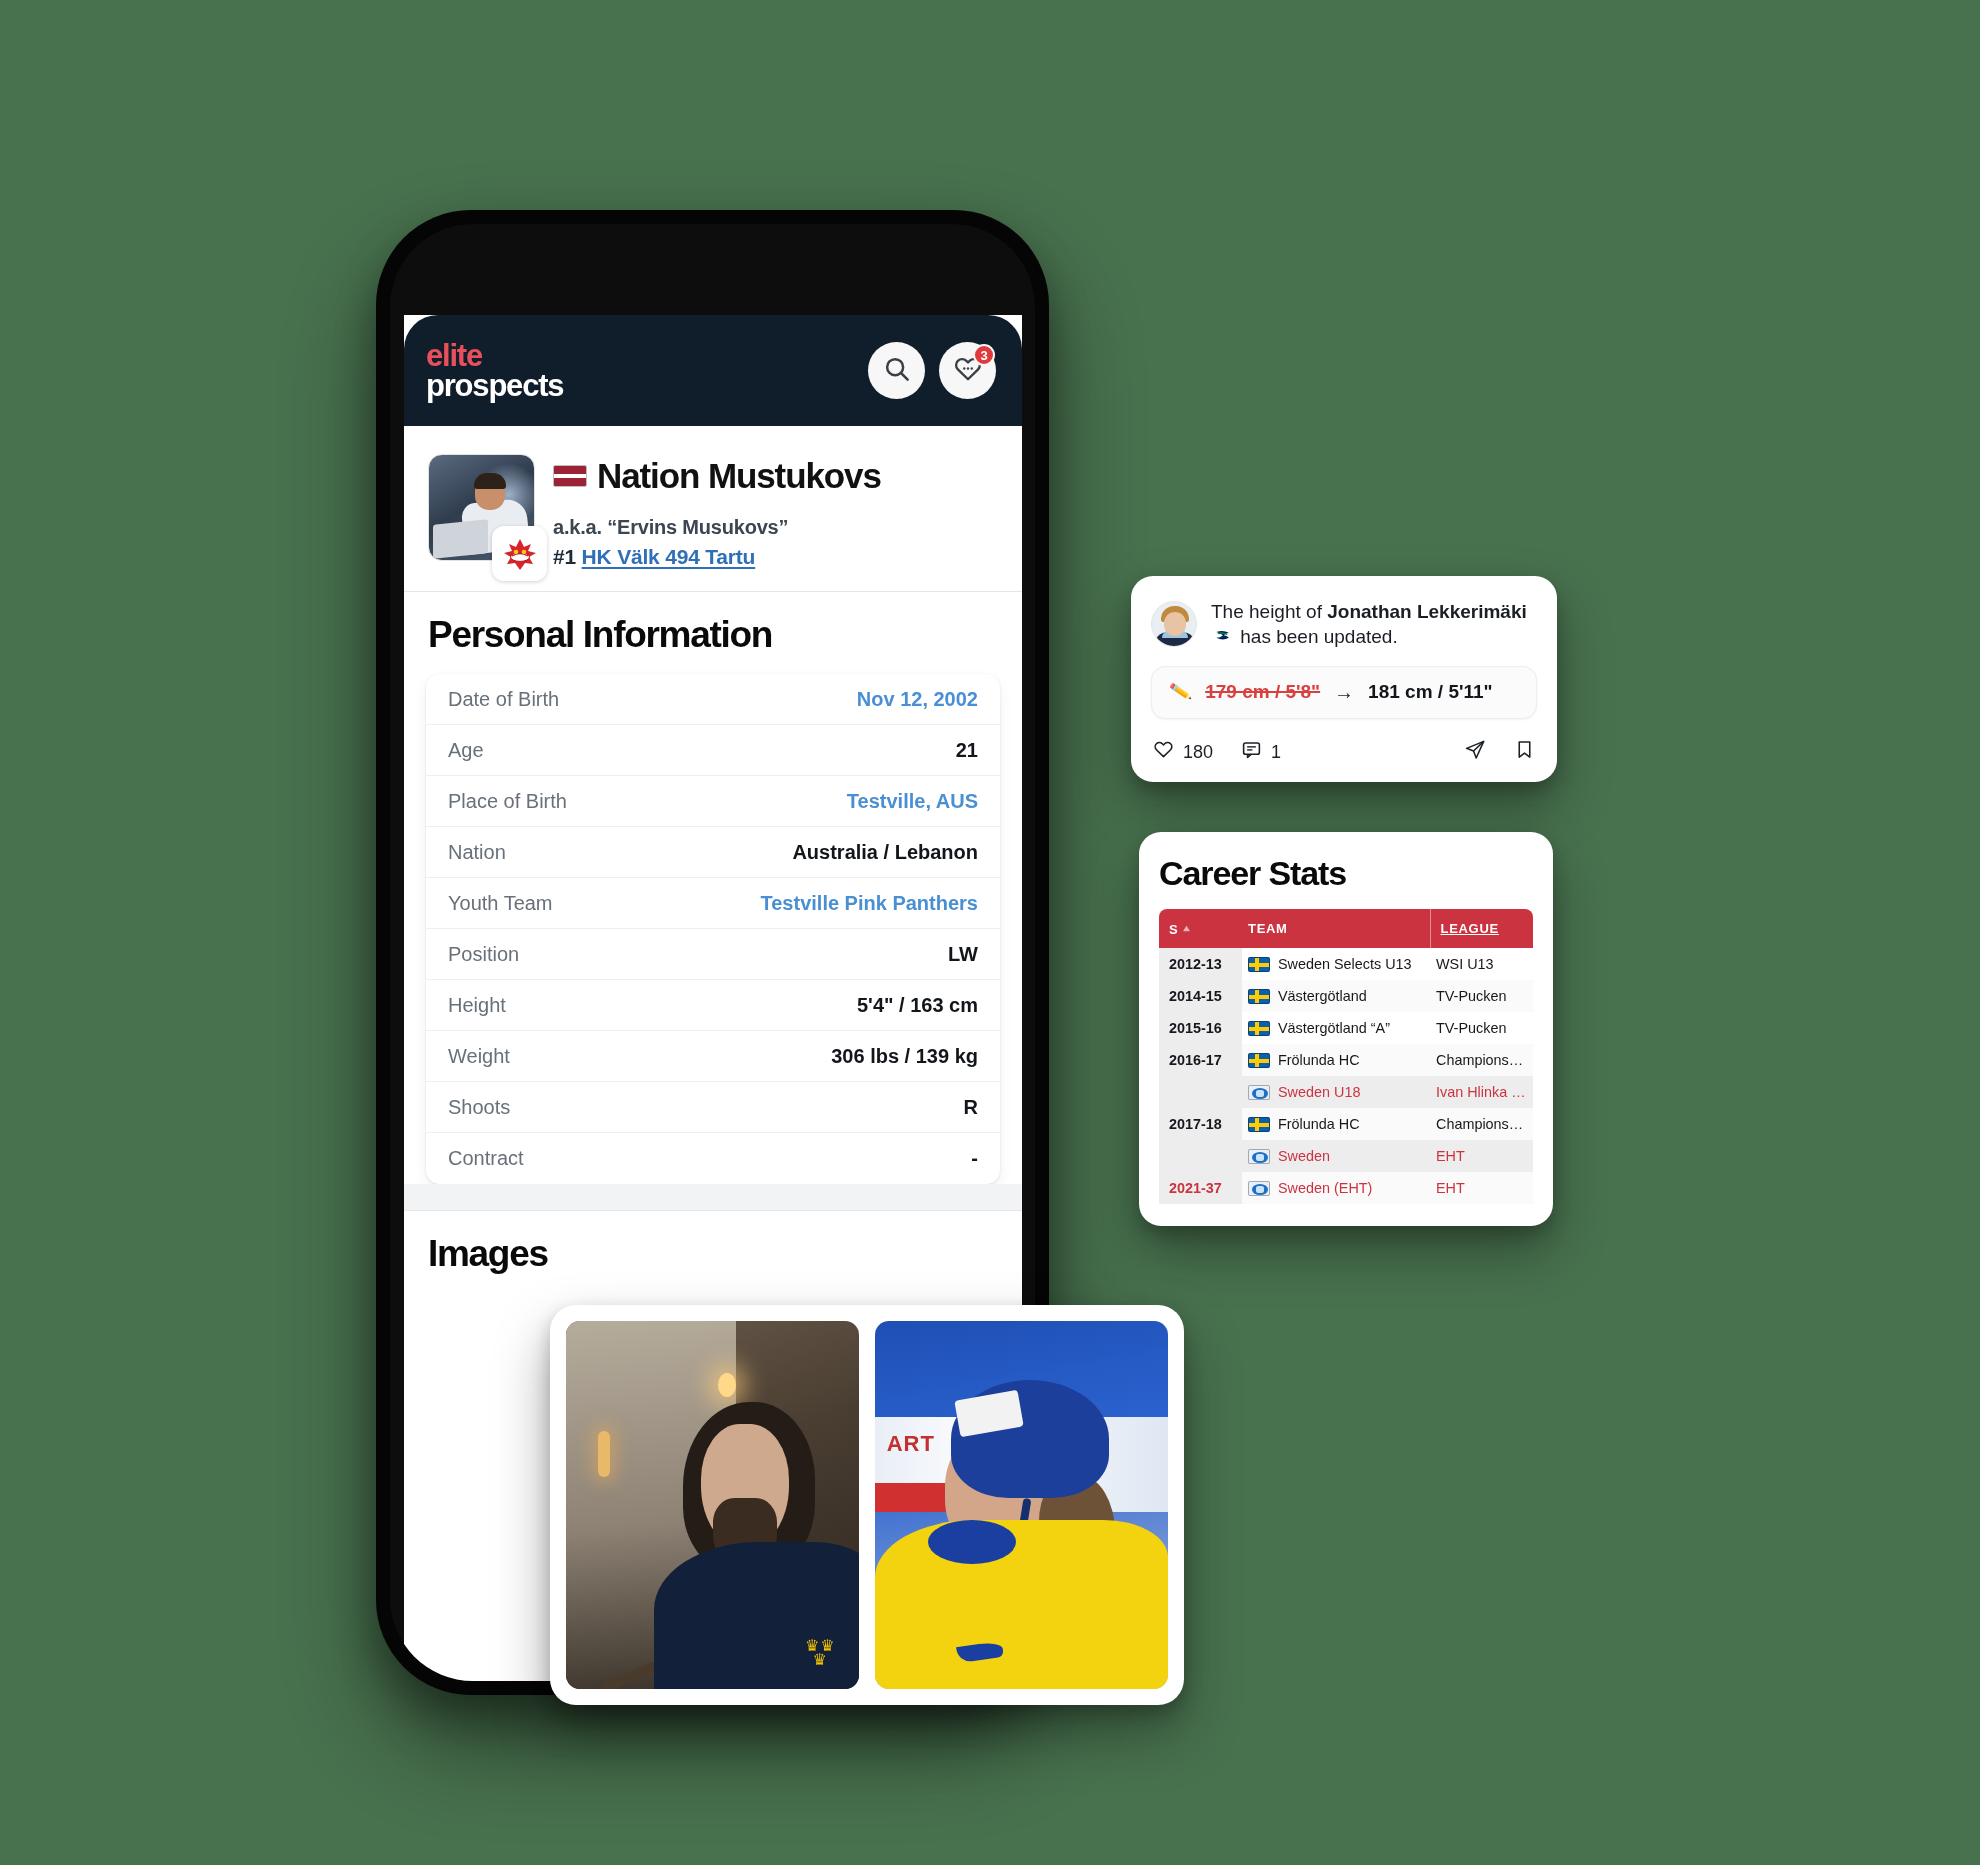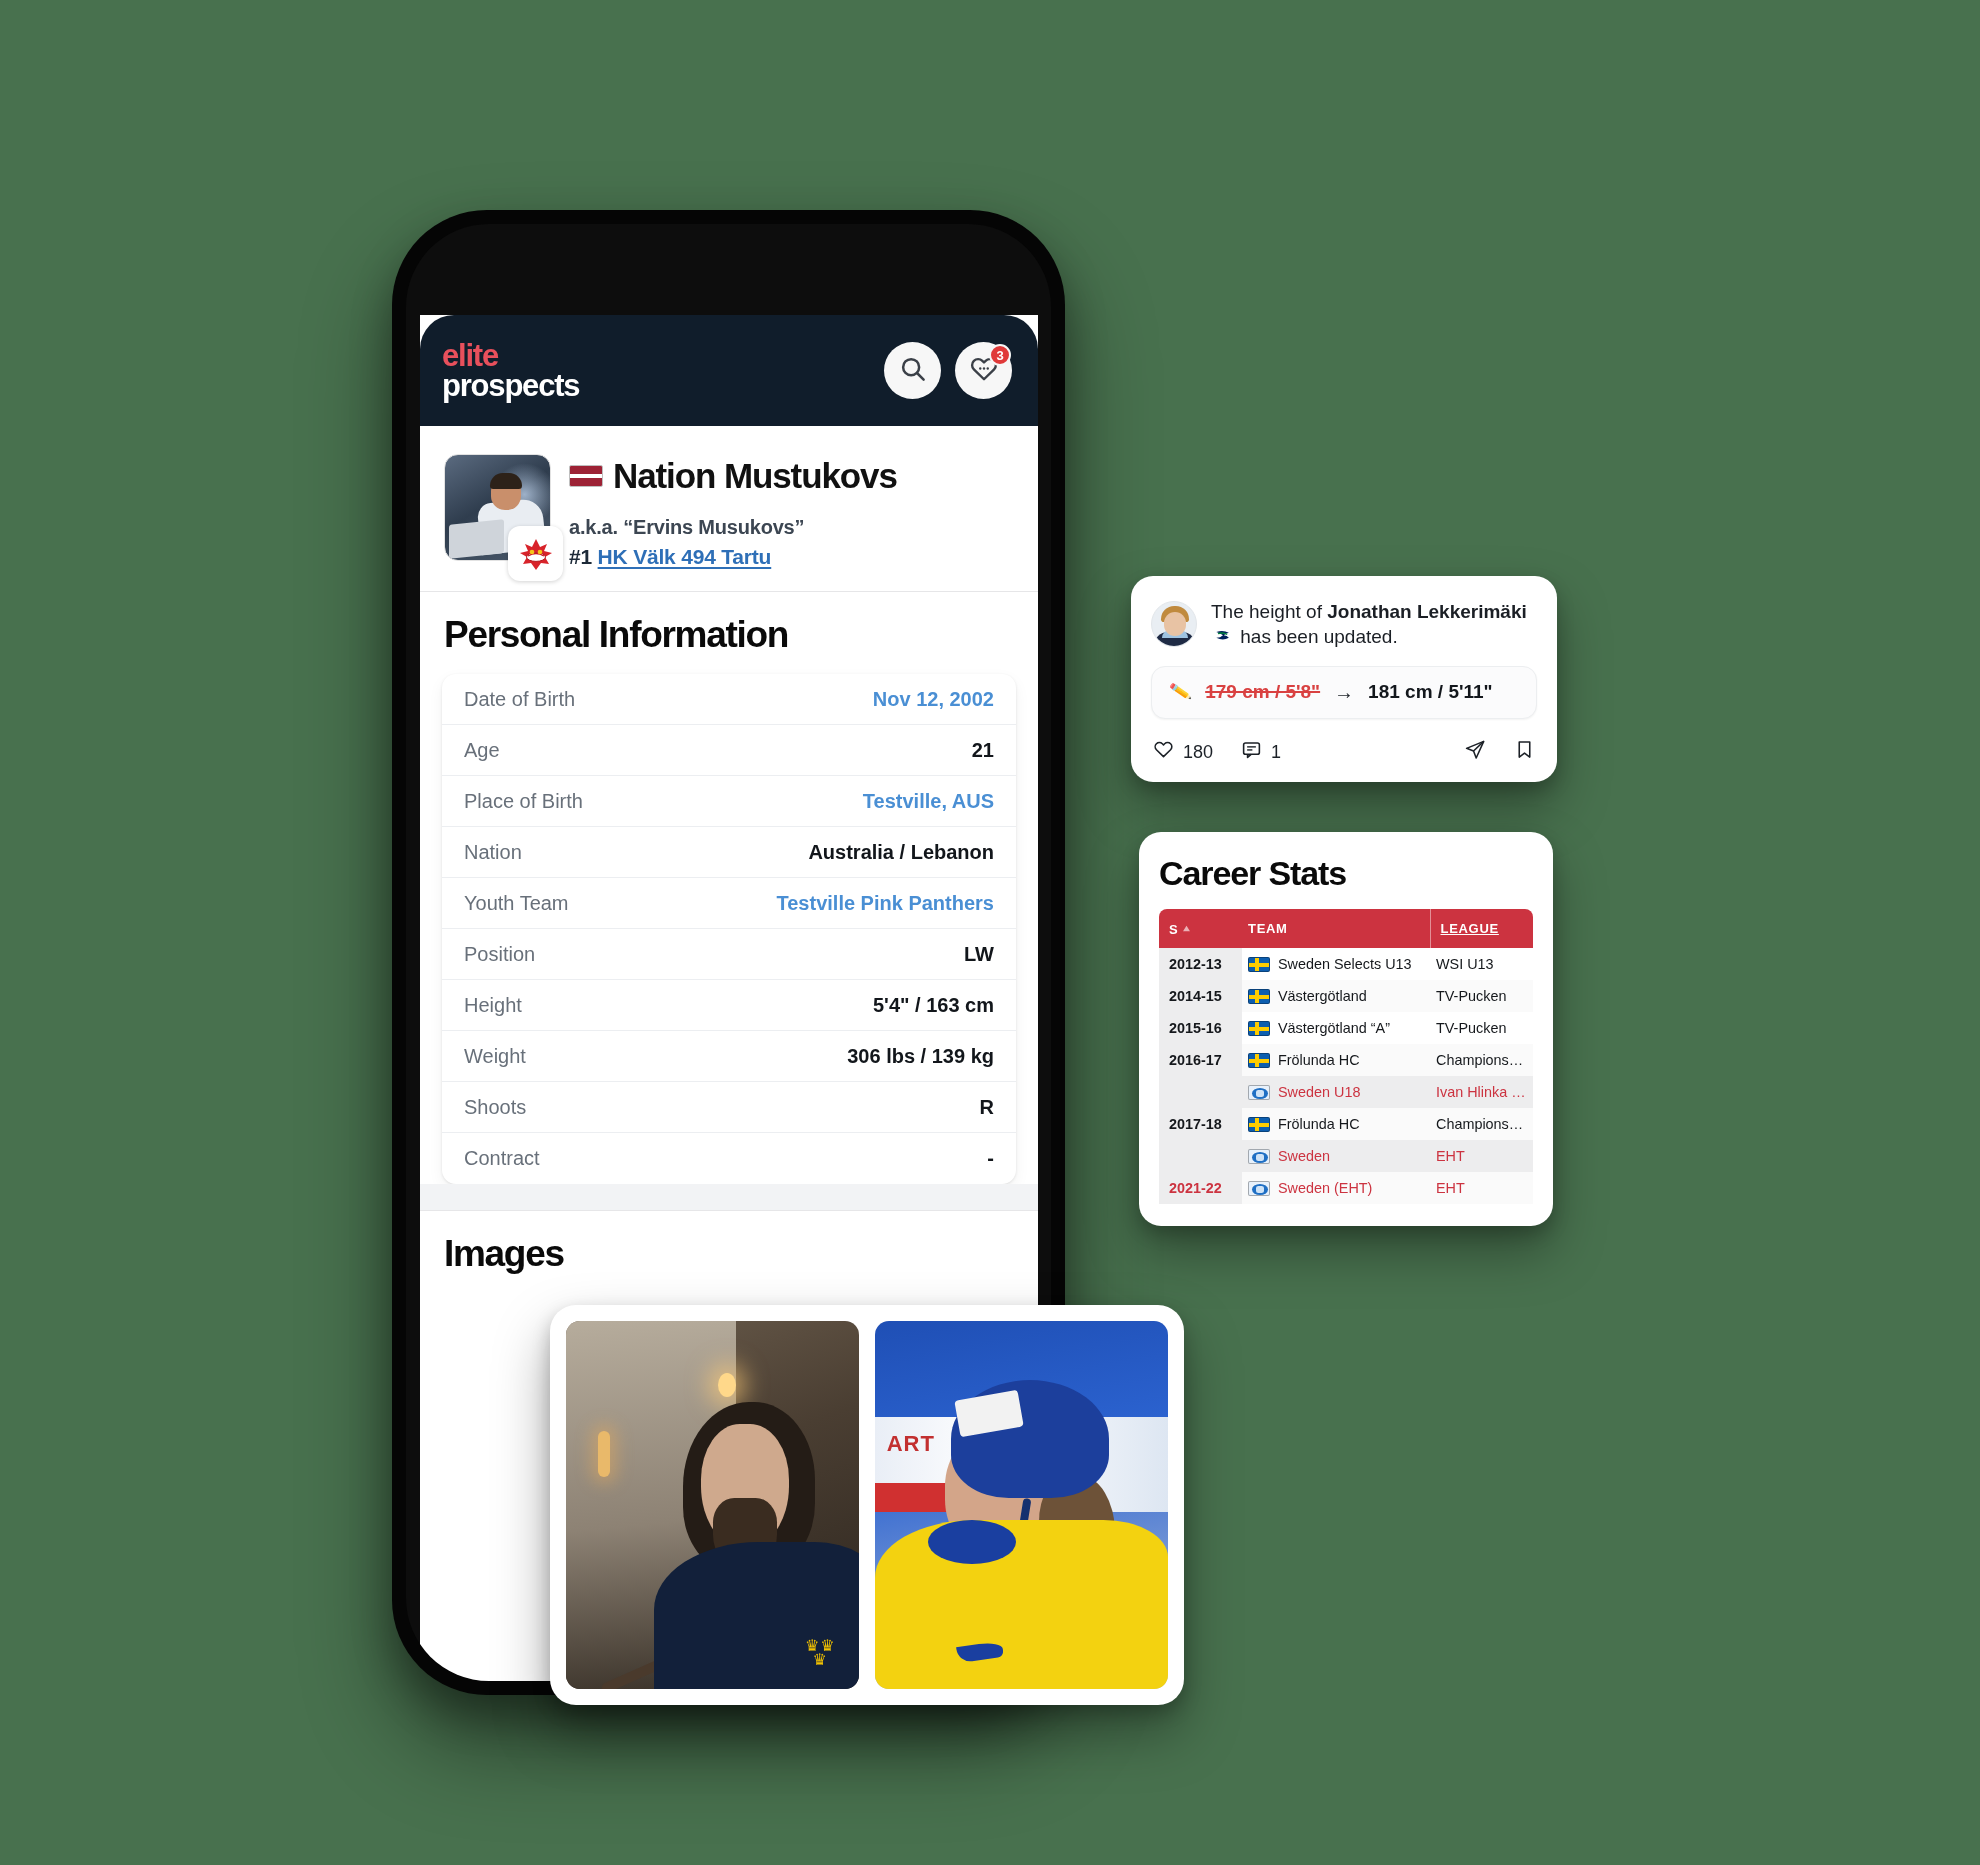--- a/index.html
+++ b/index.html
@@ -7,21 +7,21 @@
     width: 1980px; height: 1865px;
     background: #48714e;
     font-family: "Liberation Sans", sans-serif;
     overflow: hidden;
   }
   .stage { position: relative; width: 1980px; height: 1865px; }
 
   
   .phone {
     position: absolute;
-    left: 392px; top: 210px;
+    left: 376px; top: 210px;
     width: 673px; height: 1485px;
     background: #050505;
     border-radius: 95px;
     box-shadow: 0 50px 89px rgba(0,0,0,.45), 0 20px 40px rgba(0,0,0,.30);
     padding: 18px;
   }
   .phone-inner {
     position: absolute;
     left: 14px; top: 14px;
     width: 645px; height: 1457px;
@@ -694,21 +694,21 @@
           <td class="td-s"></td>
           <td class="red">
               <span class="td-team-inner">
                 <span class="mini-flag world"></span>
                 <span>Sweden</span>
               </span>
             </td>
           <td class="td-league red">EHT</td>
         </tr>
         <tr>
-          <td class="td-s red">2021-22</td>
+          <td class="td-s red">2021-37</td>
           <td class="red">
               <span class="td-team-inner">
                 <span class="mini-flag world"></span>
                 <span>Sweden (EHT)</span>
               </span>
             </td>
           <td class="td-league red">EHT</td>
         </tr>
       </tbody>
     </table>

